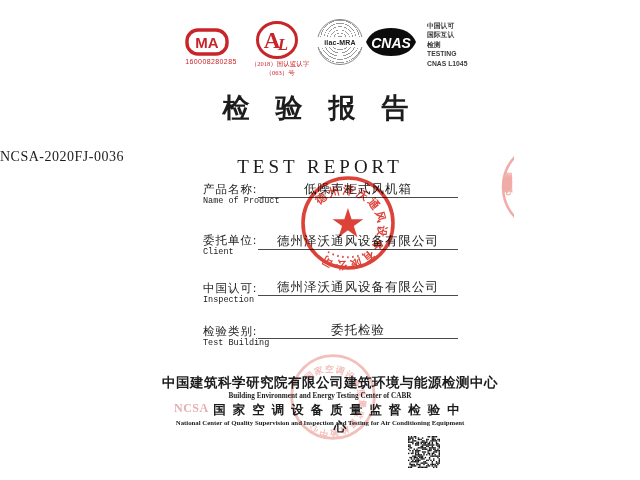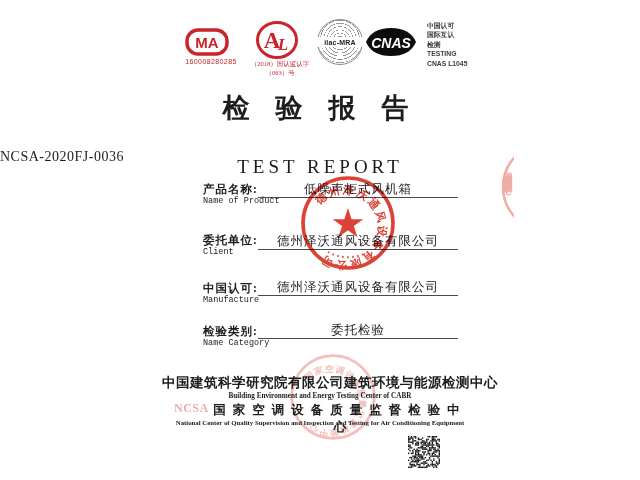--- a/index.html
+++ b/index.html
@@ -21,21 +21,21 @@
   .cnas-box{left:364px;top:25px;width:54px;height:34px;}
   .accred{left:427px;top:21px;width:80px;font-size:6.8px;line-height:9.4px;font-weight:bold;
           color:#3a3a3a;font-family:"Liberation Sans",sans-serif;}
   
   .title-cn{left:0;top:90px;width:631px;text-align:center;font-size:27px;font-weight:bold;
             letter-spacing:26px;}
   .title-cn span{margin-right:-26px;}
   .title-en{left:0;top:124px;width:640px;text-align:center;font-size:19px;letter-spacing:4px;margin-top:32px;}
   .report-no{left:0;top:149px;width:516px;text-align:left;font-size:14px;letter-spacing:.5px;}
   
-  .field-label-cn{font-size:11.5px;font-weight:700;letter-spacing:1px;}
+  .field-label-cn{font-size:11.5px;font-weight:400;letter-spacing:1px;}
   .field-label-en{font-size:8.5px;color:#222;font-family:Liberation Mono, monospace;}
   .field-line{height:1px;background:#4a4a4a;}
   .field-value{font-size:12.5px;font-weight:400;text-align:center;letter-spacing:1px;}
   
   .stamp{mix-blend-mode:multiply;pointer-events:none;}
   
   .org1{left:0;top:374px;width:640px;text-align:center;font-size:13.5px;font-weight:bold;letter-spacing:.5px;margin-left:10px;}
   .org1en{left:0;top:392px;width:640px;text-align:center;font-size:7.2px;font-weight:bold;}
   .ncsa{left:174px;top:401px;font-size:12px;font-weight:bold;color:#e7aeb2;
         font-family:Liberation Serif, serif;letter-spacing:.5px;text-align:right;}
@@ -89,26 +89,26 @@
   <div class="abs field-label-en" style="left:203px;top:196px">Name of Product</div>
   <div class="abs field-value" style="left:258px;top:181px;width:200px">低噪声柜式风机箱</div>
   <div class="abs field-line" style="left:258px;top:197px;width:200px"></div>
 
   <div class="abs field-label-cn" style="left:203px;top:233px">委托单位:</div>
   <div class="abs field-label-en" style="left:203px;top:247px">Client</div>
   <div class="abs field-value" style="left:258px;top:233px;width:200px">德州泽沃通风设备有限公司</div>
   <div class="abs field-line" style="left:258px;top:249px;width:200px"></div>
 
   <div class="abs field-label-cn" style="left:203px;top:281px">中国认可:</div>
-  <div class="abs field-label-en" style="left:203px;top:295px">Manufacture</div>
+  <div class="abs field-label-en" style="left:203px;top:295px">Inspection</div>
   <div class="abs field-value" style="left:258px;top:279px;width:200px">德州泽沃通风设备有限公司</div>
   <div class="abs field-line" style="left:258px;top:295px;width:200px"></div>
 
   <div class="abs field-label-cn" style="left:203px;top:324px">检验类别:</div>
-  <div class="abs field-label-en" style="left:203px;top:338px">Name Category</div>
+  <div class="abs field-label-en" style="left:203px;top:338px">Test Building</div>
   <div class="abs field-value" style="left:258px;top:322px;width:200px">委托检验</div>
   <div class="abs field-line" style="left:258px;top:338px;width:200px"></div>
 
   <svg class="abs stamp" style="left:298px;top:173px;opacity:.88" width="100" height="100" viewBox="0 0 100 100">
     <circle cx="50" cy="50" r="45" fill="none" stroke="#d8281c" stroke-width="3.6"></circle>
     <text x="50" y="64" text-anchor="middle" font-size="40" fill="#d8281c">★</text>
     <path id="sealArc" d="M 16 50 A 34 34 0 1 1 15.9 50.6" fill="none"></path>
     <g transform="rotate(32 50 50)">
       <text font-size="11" font-weight="bold" fill="#d8281c" letter-spacing="2.2" font-family="Liberation Serif, serif">
         <textPath href="#sealArc">德州泽沃通风设备有限公司</textPath>

